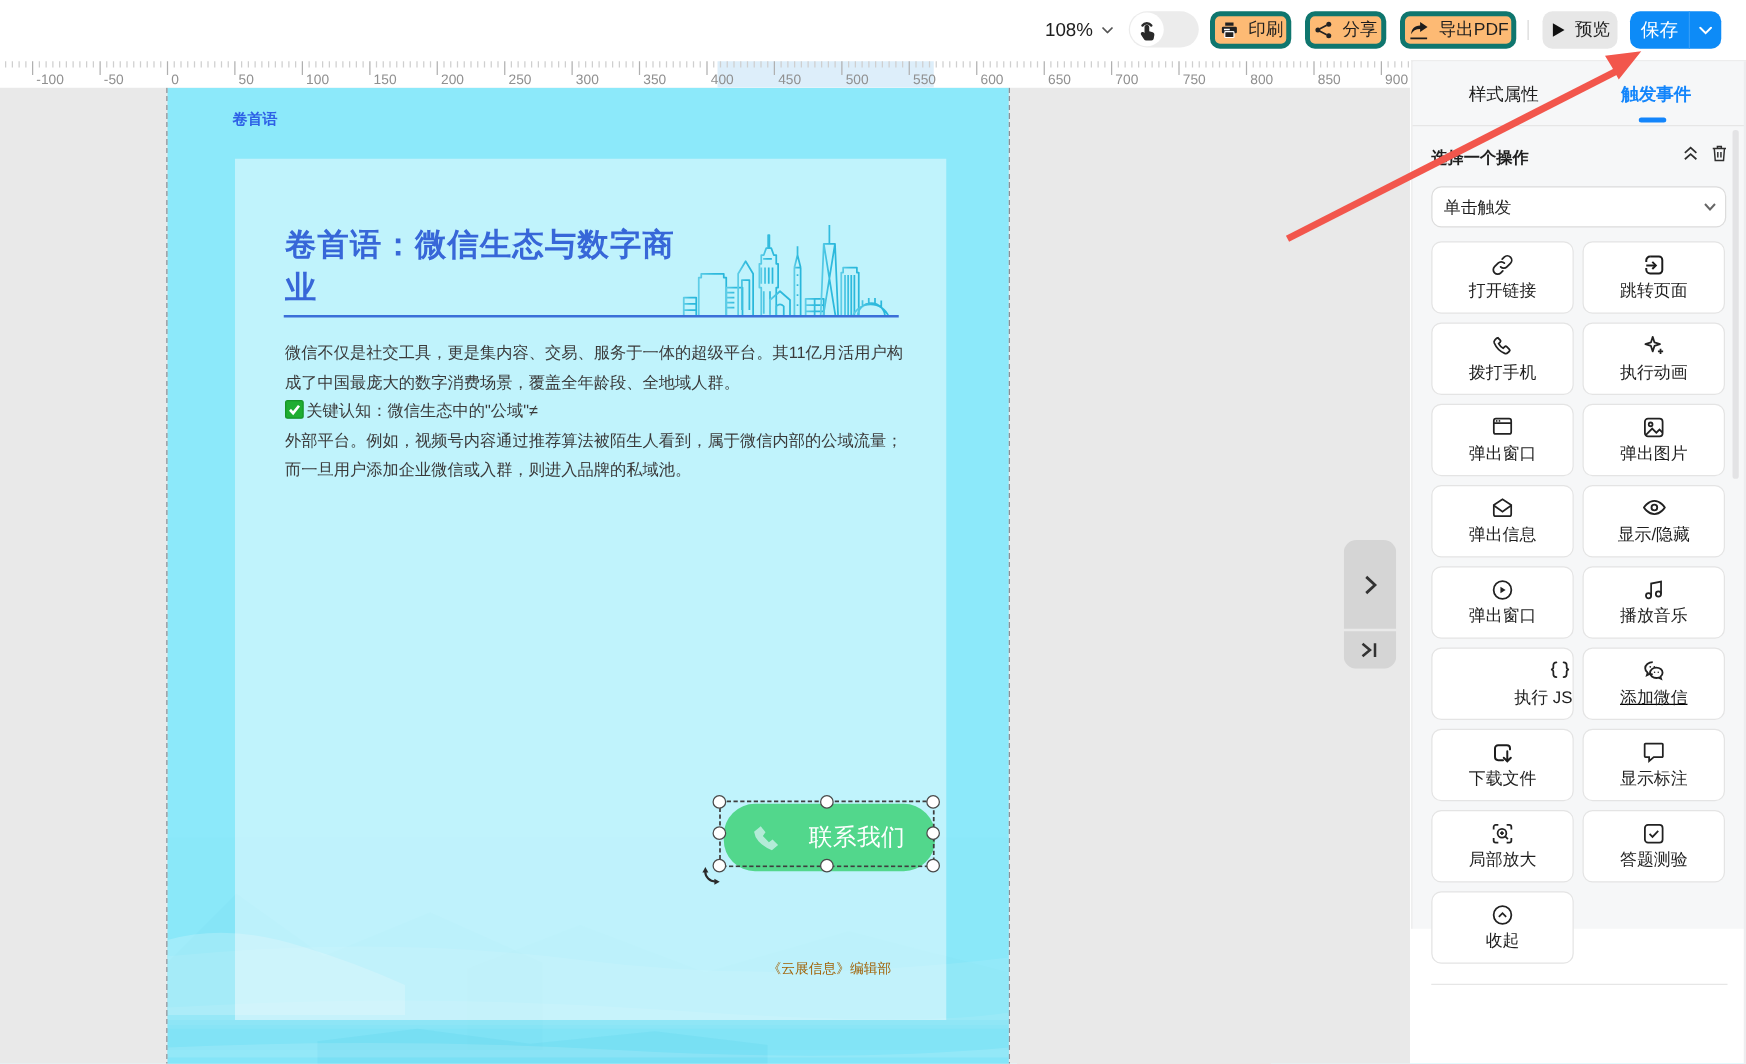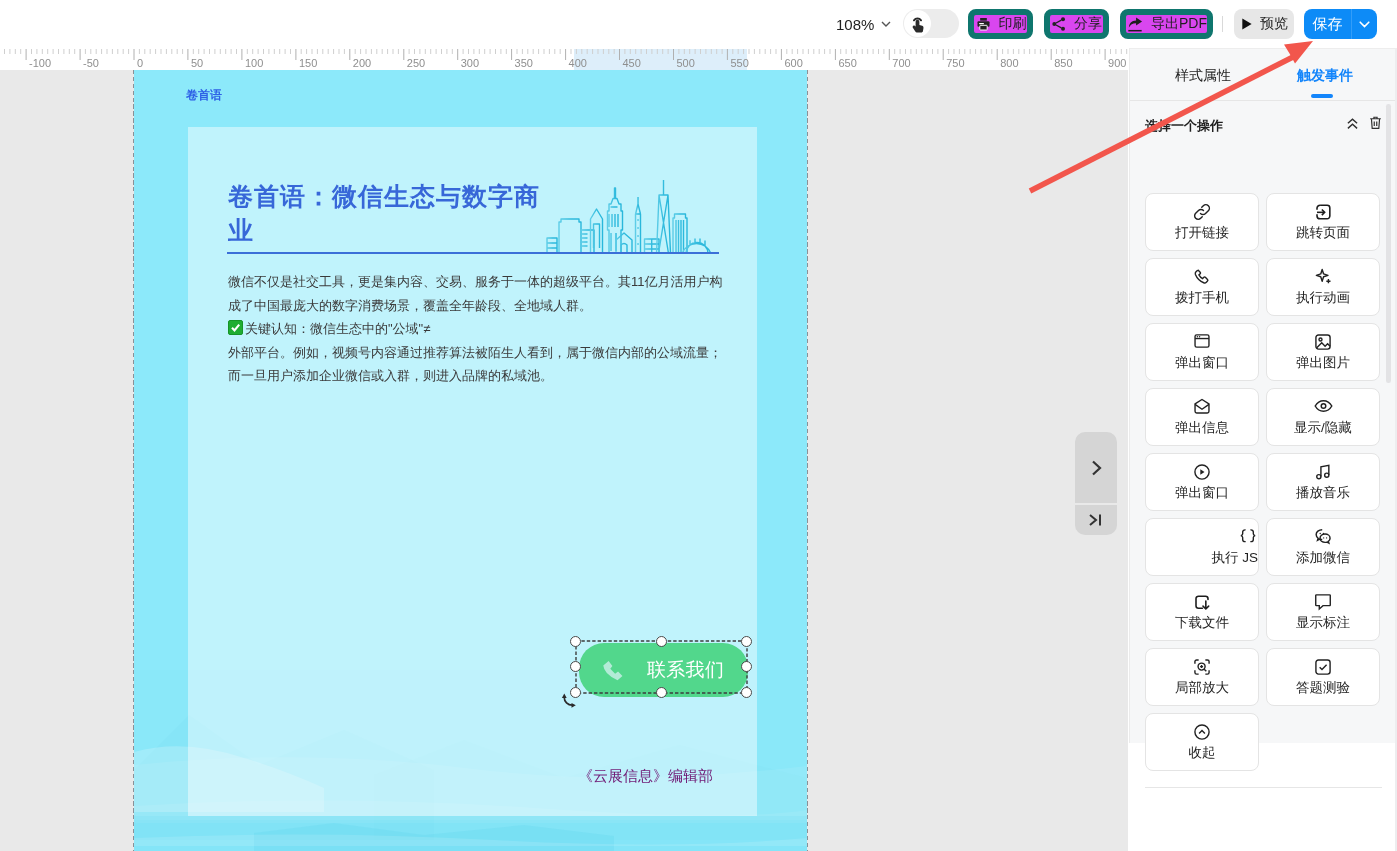--- a/index.html
+++ b/index.html
@@ -1,20 +1,20 @@
 <!DOCTYPE html>
 <html lang="zh"><head>
 <meta charset="utf-8">
 <style>
 *{margin:0;padding:0;box-sizing:border-box;}
 html,body{width:1397px;height:851px;overflow:hidden;font-family:"Liberation Sans",sans-serif;}
 body{position:relative;background:#fff;}
 .toolbar{position:absolute;left:0;top:0;width:1397px;height:48px;background:#fff;z-index:5;}
 .tb{position:absolute;top:9px;height:30px;display:flex;align-items:center;justify-content:center;border-radius:8px;font-size:14px;color:#1f1f1f;gap:7px;}
-.tb.bordered{background:#d946ef;border:6px solid #0f766e;}
+.tb.bordered{background:#fdba74;border:4px solid #0f766e;}
 .tb.gray{background:#e7e7e7;}
 .zoomsel{position:absolute;left:836px;top:0;height:48px;display:flex;align-items:center;font-size:15px;color:#1f1f1f;gap:7px;}
 .toggle{position:absolute;left:903px;top:9px;width:56px;height:29px;border-radius:15px;background:#ececec;}
 .toggle .knob{position:absolute;left:1px;top:1px;width:27px;height:27px;border-radius:50%;background:#fff;display:flex;align-items:center;justify-content:center;}
 .ruler{position:absolute;left:0;top:48px;width:1128px;height:22px;background:#fff;z-index:4;}
 .ruler .hl{position:absolute;left:574px;top:1px;width:173px;height:21px;background:#ddeefa;z-index:0;}
 .canvas{position:absolute;left:0;top:70px;width:1128px;height:781px;background:#e9e9e9;overflow:hidden;}
 .page{position:absolute;left:134px;top:0;width:673px;height:900px;background:#8ce9fa;}
 .pgdash{position:absolute;top:0;height:900px;width:1px;background:repeating-linear-gradient(180deg,#8b9096 0,#8b9096 4.2px,rgba(0,0,0,0) 4.2px,rgba(0,0,0,0) 6.9px);}
 .panel{position:absolute;left:54px;top:57px;width:569px;height:689px;background:rgba(255,255,255,0.45);}
@@ -33,21 +33,21 @@
 .card{position:absolute;width:114px;height:58px;background:#fff;border:1px solid #e4e4e4;border-radius:8px;text-align:center;}
 .card .ic{margin-top:8px;height:21px;}
 .card .lb{font-size:13.5px;color:#1f1f1f;margin-top:1px;}
 .green-btn{position:absolute;left:445px;top:573px;width:169px;height:54px;border-radius:25px;background:#52d78c;display:flex;align-items:center;justify-content:flex-start;padding-left:23px;gap:24px;}
 .green-btn .txt{color:#fff;font-size:19px;letter-spacing:0.3px;}
 
 .handle{position:absolute;width:11px;height:11px;border-radius:50%;background:#fff;border:1.5px solid #4a4a4a;}
 .title{position:absolute;left:94px;top:110px;width:335px;font-size:25px;line-height:33.5px;font-weight:bold;color:#3767d8;letter-spacing:1px;}
 .titleline{position:absolute;left:93px;top:182px;width:492px;height:2px;background:#3b6fd8;}
 .bodytext{position:absolute;left:94px;top:200px;width:501px;font-size:13px;line-height:23.5px;color:#3a3a3a;}
-.credit{position:absolute;right:94px;top:697px;font-size:15px;color:#701a75;}
+.credit{position:absolute;right:94px;top:697px;font-size:11px;color:#a16207;}
 .ruler svg{position:relative;z-index:1;}
 .arrowsvg{position:absolute;left:0;top:0;z-index:20;pointer-events:none;}
 </style>
 </head>
 <body>
 <div class="toolbar">
   <div class="zoomsel">108% <svg width="10" height="6" viewBox="0 0 10 6">
         <path d="M1 1l4 4 4-4" fill="none" stroke="#555" stroke-width="1.4"></path>
       </svg></div>
   <div class="toggle">
@@ -217,20 +217,23 @@
         <g fill="none" stroke="#2f2f2f" stroke-width="2.6">
           <path d="M3.5 11.5l8.5-7.5 8.5 7.5M3.5 21l8.5-7.5 8.5 7.5"></path>
         </g>
       </svg></div>
 <div style="position:absolute;left:238px;top:66px;"><svg width="15" height="15" viewBox="0 0 24 24">
         <g fill="none" stroke="#2f2f2f" stroke-width="1.9">
           <path d="M3.5 6h17M9.5 6V3.6h5V6M5.5 6l1.2 15.5h10.6L18.5 6"></path>
           <path d="M10 10.5v7M14 10.5v7"></path>
         </g>
       </svg></div>
+  <div class="dropdown">单击触发<svg style="position:absolute;right:7px;" width="10" height="7" viewBox="0 0 10 7">
+        <path d="M1 1.2L5 5.6 9 1.2" fill="none" stroke="#666" stroke-width="1.6"></path>
+      </svg></div>
   <div class="grid">
       <div class="card" style="left:0px;top:0px;">
         <div class="ic"><svg width="20" height="20" viewBox="0 0 24 24">
             <g fill="none" stroke="#222" stroke-width="1.7" stroke-linecap="round">
               <path d="M10.2 13.8a4.2 4.2 0 0 0 6 0l3.4-3.4a4.24 4.24 0 0 0-6-6l-1.9 1.9"></path>
               <path d="M13.8 10.2a4.2 4.2 0 0 0-6 0l-3.4 3.4a4.24 4.24 0 0 0 6 6l1.9-1.9"></path>
             </g>
           </svg></div>
         <div class="lb">打开链接</div>
       </div>
@@ -318,21 +321,21 @@
       </div>
       <div class="card" style="left:0px;top:325px;text-align:right;">
         <div class="ic"><svg width="20" height="18" viewBox="0 0 24 22">
             <g fill="none" stroke="#222" stroke-width="1.7" stroke-linecap="round">
               <path d="M8.5 3.5c-2 0-3 1-3 2.7v2c0 1.2-.8 2-2.2 2.3 1.4.3 2.2 1.1 2.2 2.3v2.4c0 1.7 1 2.7 3 2.7"></path>
               <path d="M15.5 3.5c2 0 3 1 3 2.7v2c0 1.2.8 2 2.2 2.3-1.4.3-2.2 1.1-2.2 2.3v2.4c0 1.7-1 2.7-3 2.7"></path>
             </g>
           </svg></div>
         <div class="lb">执行 JS</div>
       </div>
-      <div class="card" style="left:121px;top:325px;">
+      <div class="card" style="left:121px;top:325px;text-decoration:underline;">
         <div class="ic"><svg width="21" height="19" viewBox="0 0 24 22">
             <g fill="none" stroke="#222" stroke-width="1.7">
               <path d="M10.5 3.2c-4 0-7 2.5-7 5.6 0 1.7.9 3.2 2.3 4.2l-.7 2.3 2.5-1.3c.9.3 1.9.4 2.9.4"></path>
               <path d="M13.8 8.2c3.2 0 5.8 2 5.8 4.7 0 1.5-.8 2.8-2 3.7l.6 2-2.2-1.1c-.7.2-1.4.3-2.2.3-3.2 0-5.8-2-5.8-4.7s2.6-4.9 5.8-4.9z"></path>
             </g>
             <circle cx="8.2" cy="7.5" r="0.8" fill="#222"></circle>
             <circle cx="12" cy="7.5" r="0.8" fill="#222"></circle>
             <circle cx="12.2" cy="12.6" r="0.7" fill="#222"></circle>
             <circle cx="15.6" cy="12.6" r="0.7" fill="#222"></circle>
           </svg></div>

